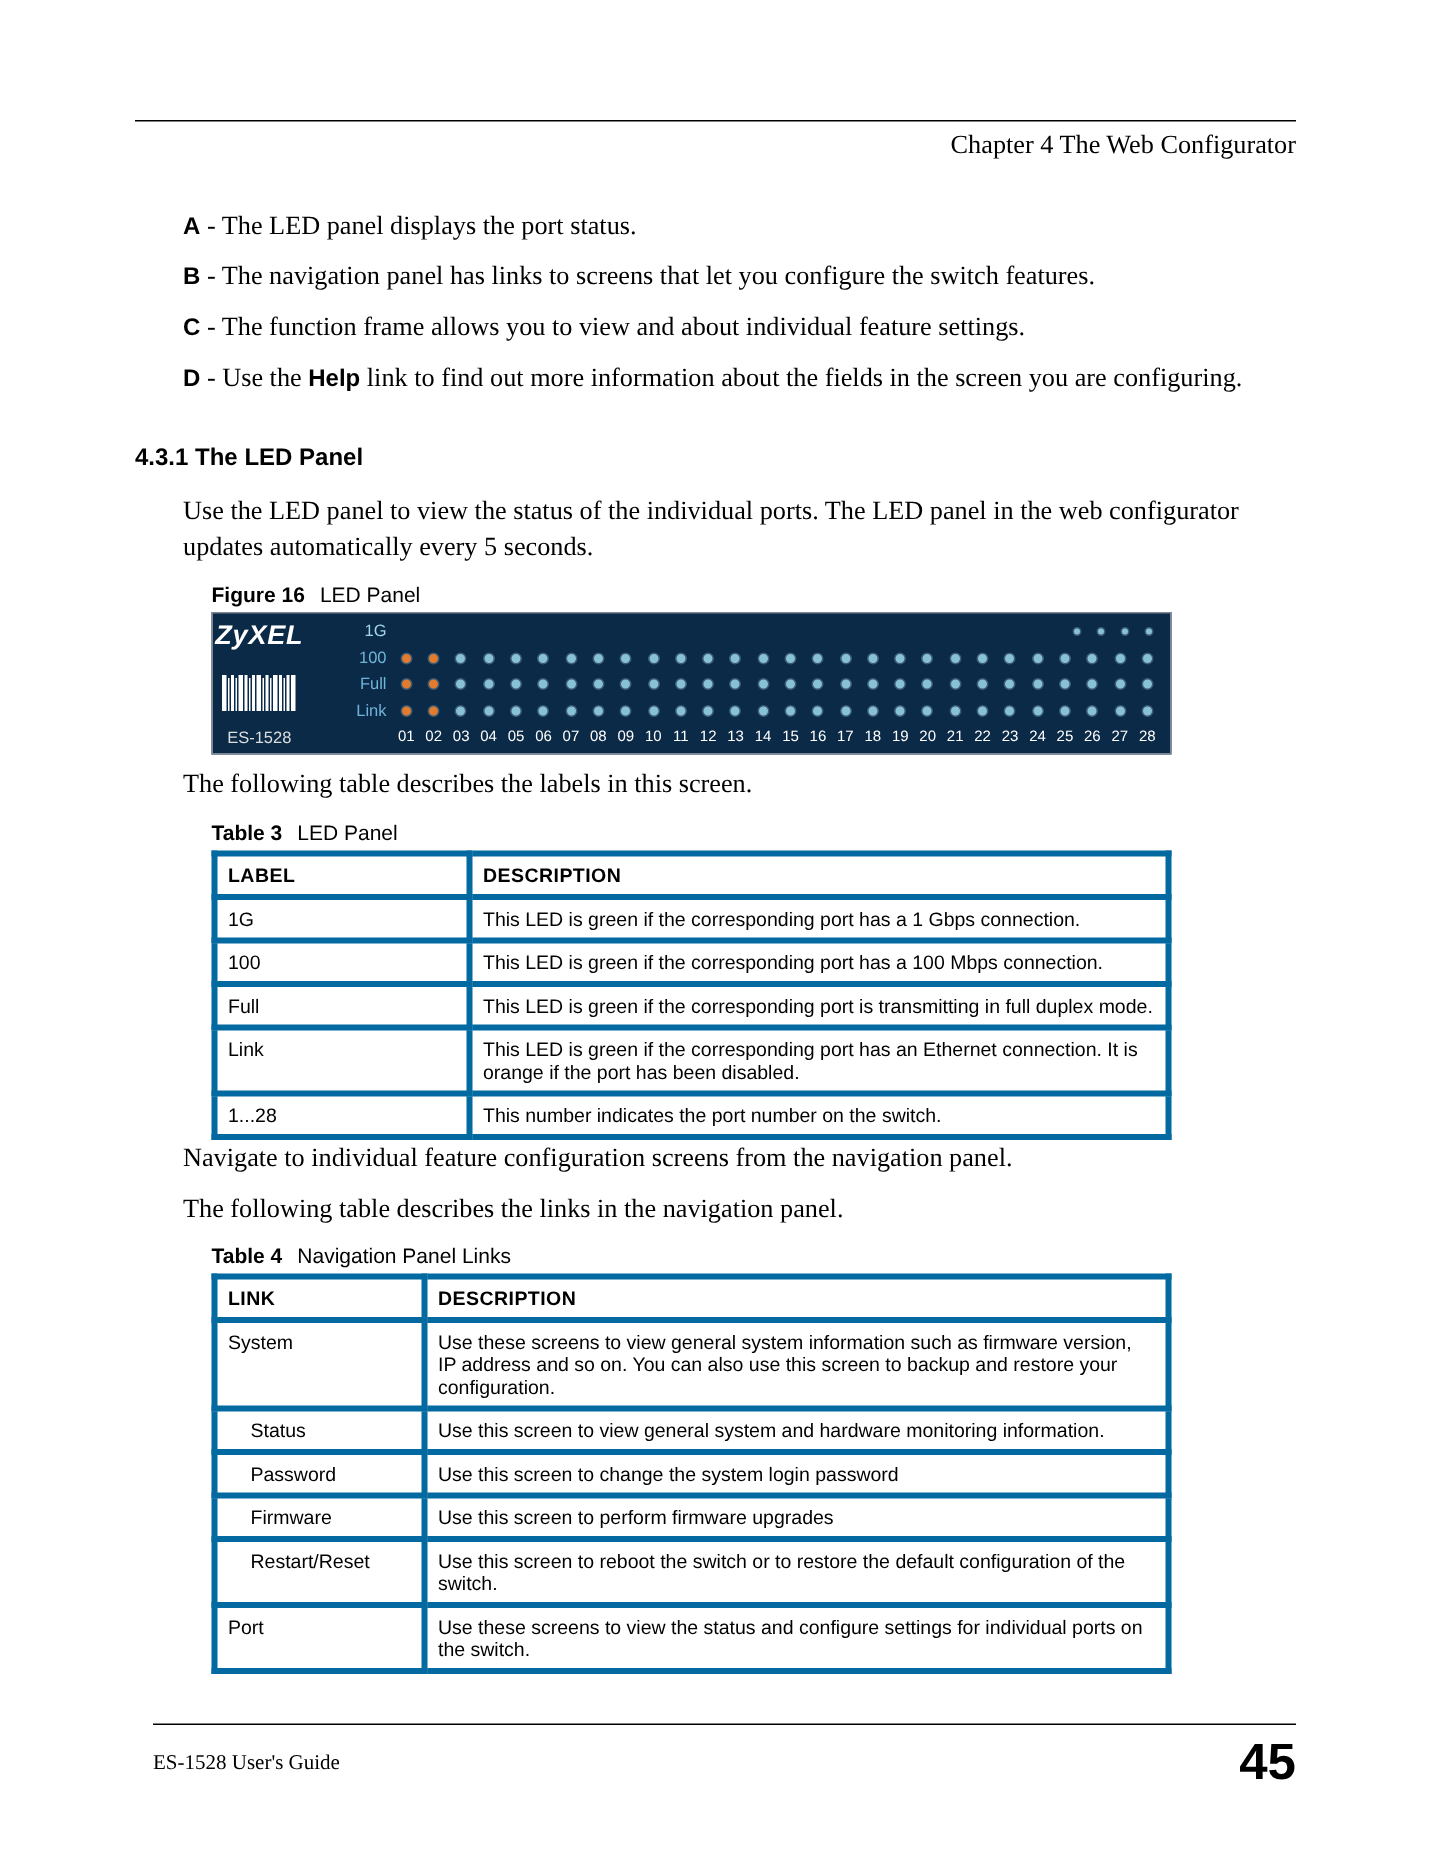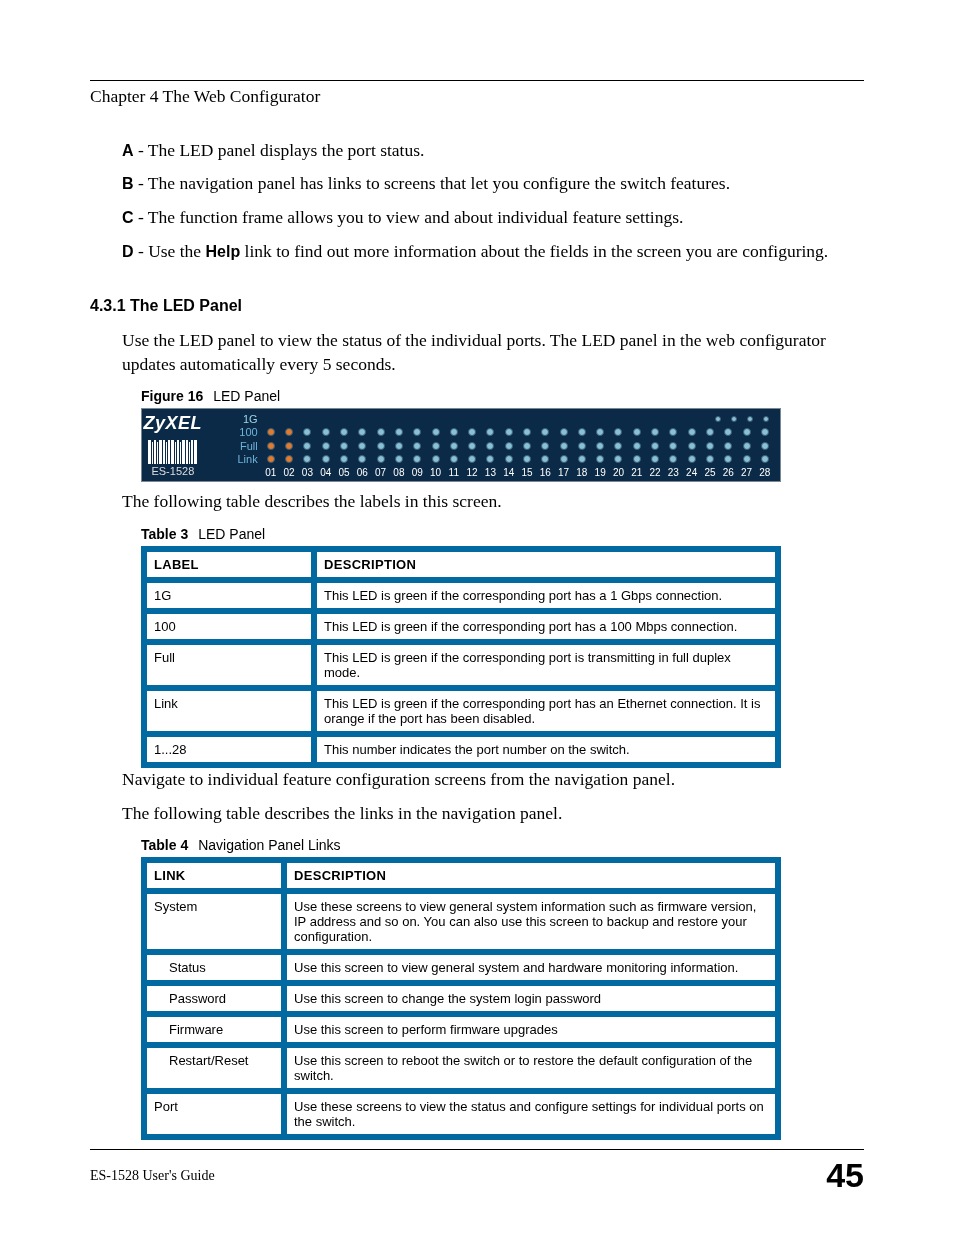--- a/index.html
+++ b/index.html
@@ -1,53 +1,53 @@
 <!DOCTYPE html>
 <html><head>
 <meta charset="utf-8">
 <style>
   * { box-sizing: border-box; margin: 0; padding: 0; }
   html, body { width: 954px; font-family: "Times New Roman", Times, serif; background: #fff; color: #000; }
   .page { width: 954px; min-height: 1235px; padding: 58px 90px 50px 90px; position: relative; }
   .hdr-line { border-top: 1px solid #000; margin: 22px 0 8px 0; }
-  .chapter-hdr { text-align: left; font-size: 15px; margin-top: -4px; margin-bottom: 30px; }
+  .chapter-hdr { text-align: right; font-size: 15px; margin-top: -4px; margin-bottom: 30px; }
   .body-text { font-size: 17.5px; line-height: 1.35; }
   .indent-block { margin-left: 32px; }
   .indent-block p { margin-bottom: 10px; }
   .indent-block p b.sans { font-family: Arial, Helvetica, sans-serif; font-size: 16px; font-weight: bold; }
   h2.section { font-family: Arial, Helvetica, sans-serif; font-size: 16px; font-weight: bold; margin-top: 34px; margin-bottom: 14px; margin-left: 0; }
   .fig-caption, .tbl-caption { font-family: Arial, Helvetica, sans-serif; font-size: 14px; font-weight: bold; margin-top: 12px; margin-bottom: 4px; }
   .fig-caption span.regular, .tbl-caption span.regular { font-weight: normal; margin-left: 10px; }
   .figure-wrap { margin-left: 51px; }
-  .led-figure { width: 640px; height: 74px; background: #0b2a47; border: 1px solid #7b8793; display: flex; gap: 20px; }
+  .led-figure { width: 640px; height: 95px; background: #0b2a47; border: 1px solid #7b8793; display: flex; gap: 20px; }
   .led-left { width: 88px; display: flex; flex-direction: column; align-items: center; justify-content: space-between; padding: 4px 0; }
   .zyxel-logo { font-family: Arial, sans-serif; font-weight: 900; font-style: italic; font-size: 18px; color: #fff; letter-spacing: 0.5px; }
   .barcode { display: flex; gap: 1px; height: 28px; align-items: flex-end; }
   .barcode span { display: inline-block; width: 2px; background: #fff; height: 24px; }
   .barcode span.s { width: 1px; height: 22px; }
   .barcode span.w { width: 3px; }
   .model { font-family: Arial, sans-serif; font-size: 11px; color: #ddd; }
   .led-right { flex: 1; display: flex; flex-direction: column; padding: 3px 6px 2px 0; }
   .led-row { display: flex; align-items: center; height: 18px; font-family: Arial, sans-serif; font-size: 11px; color: #e6e6e6; }
   .led-row .row-label { width: 34px; text-align: right; color: #6fb3d9; margin-right: 4px; font-size: 11px; }
   .led-row.nums .row-label { color: #e6e6e6; }
   .led-cells { display: flex; gap: 0; flex: 1; }
   .led-cell { width: 18.3px; display: flex; justify-content: center; align-items: center; font-size: 10px; color: #fff; }
   .led-dot { width: 8px; height: 8px; border-radius: 50%; background: #88c1d6; border: 1px solid #3a5c74; }
   .led-dot.active { background: #e07b2f; }
   .led-dot.tiny { width: 6px; height: 6px; }
   .led-row.top .row-label { color: #9fd5e6; }
   .led-row.top .led-cells { justify-content: flex-end; }
   .led-row.top .led-cell { width: 16px; }
   table.data { border-collapse: collapse; width: 640px; font-family: Arial, Helvetica, sans-serif; font-size: 13px; }
-  table.data th, table.data td { border: 6px solid #0369a1; padding: 5px 7px; text-align: left; vertical-align: top; }
+  table.data th, table.data td { border: 4px solid #0369a1; padding: 5px 7px; text-align: left; vertical-align: top; }
   table.data th { font-weight: bold; font-variant: small-caps; letter-spacing: 0.3px; font-size: 13px; text-transform: uppercase; }
   table.data td.sublink { padding-left: 22px; }
   .between-tbl-text { margin-top: 8px; margin-bottom: 2px; }
-  .footer { position: absolute; bottom: 40px; left: 90px; right: 90px; }
+  .footer { position: absolute; bottom: 40px; left: 102px; right: 90px; }
   .footer-line { border-top: 1px solid #000; margin-bottom: 6px; }
   .footer-row { display: flex; justify-content: space-between; align-items: center; }
   .footer-left { font-size: 14px; }
   .footer-right { font-family: Arial, Helvetica, sans-serif; font-size: 34px; font-weight: bold; }
 </style>
 </head>
 <body>
 
 <div class="page">
   <div class="hdr-line"></div>

